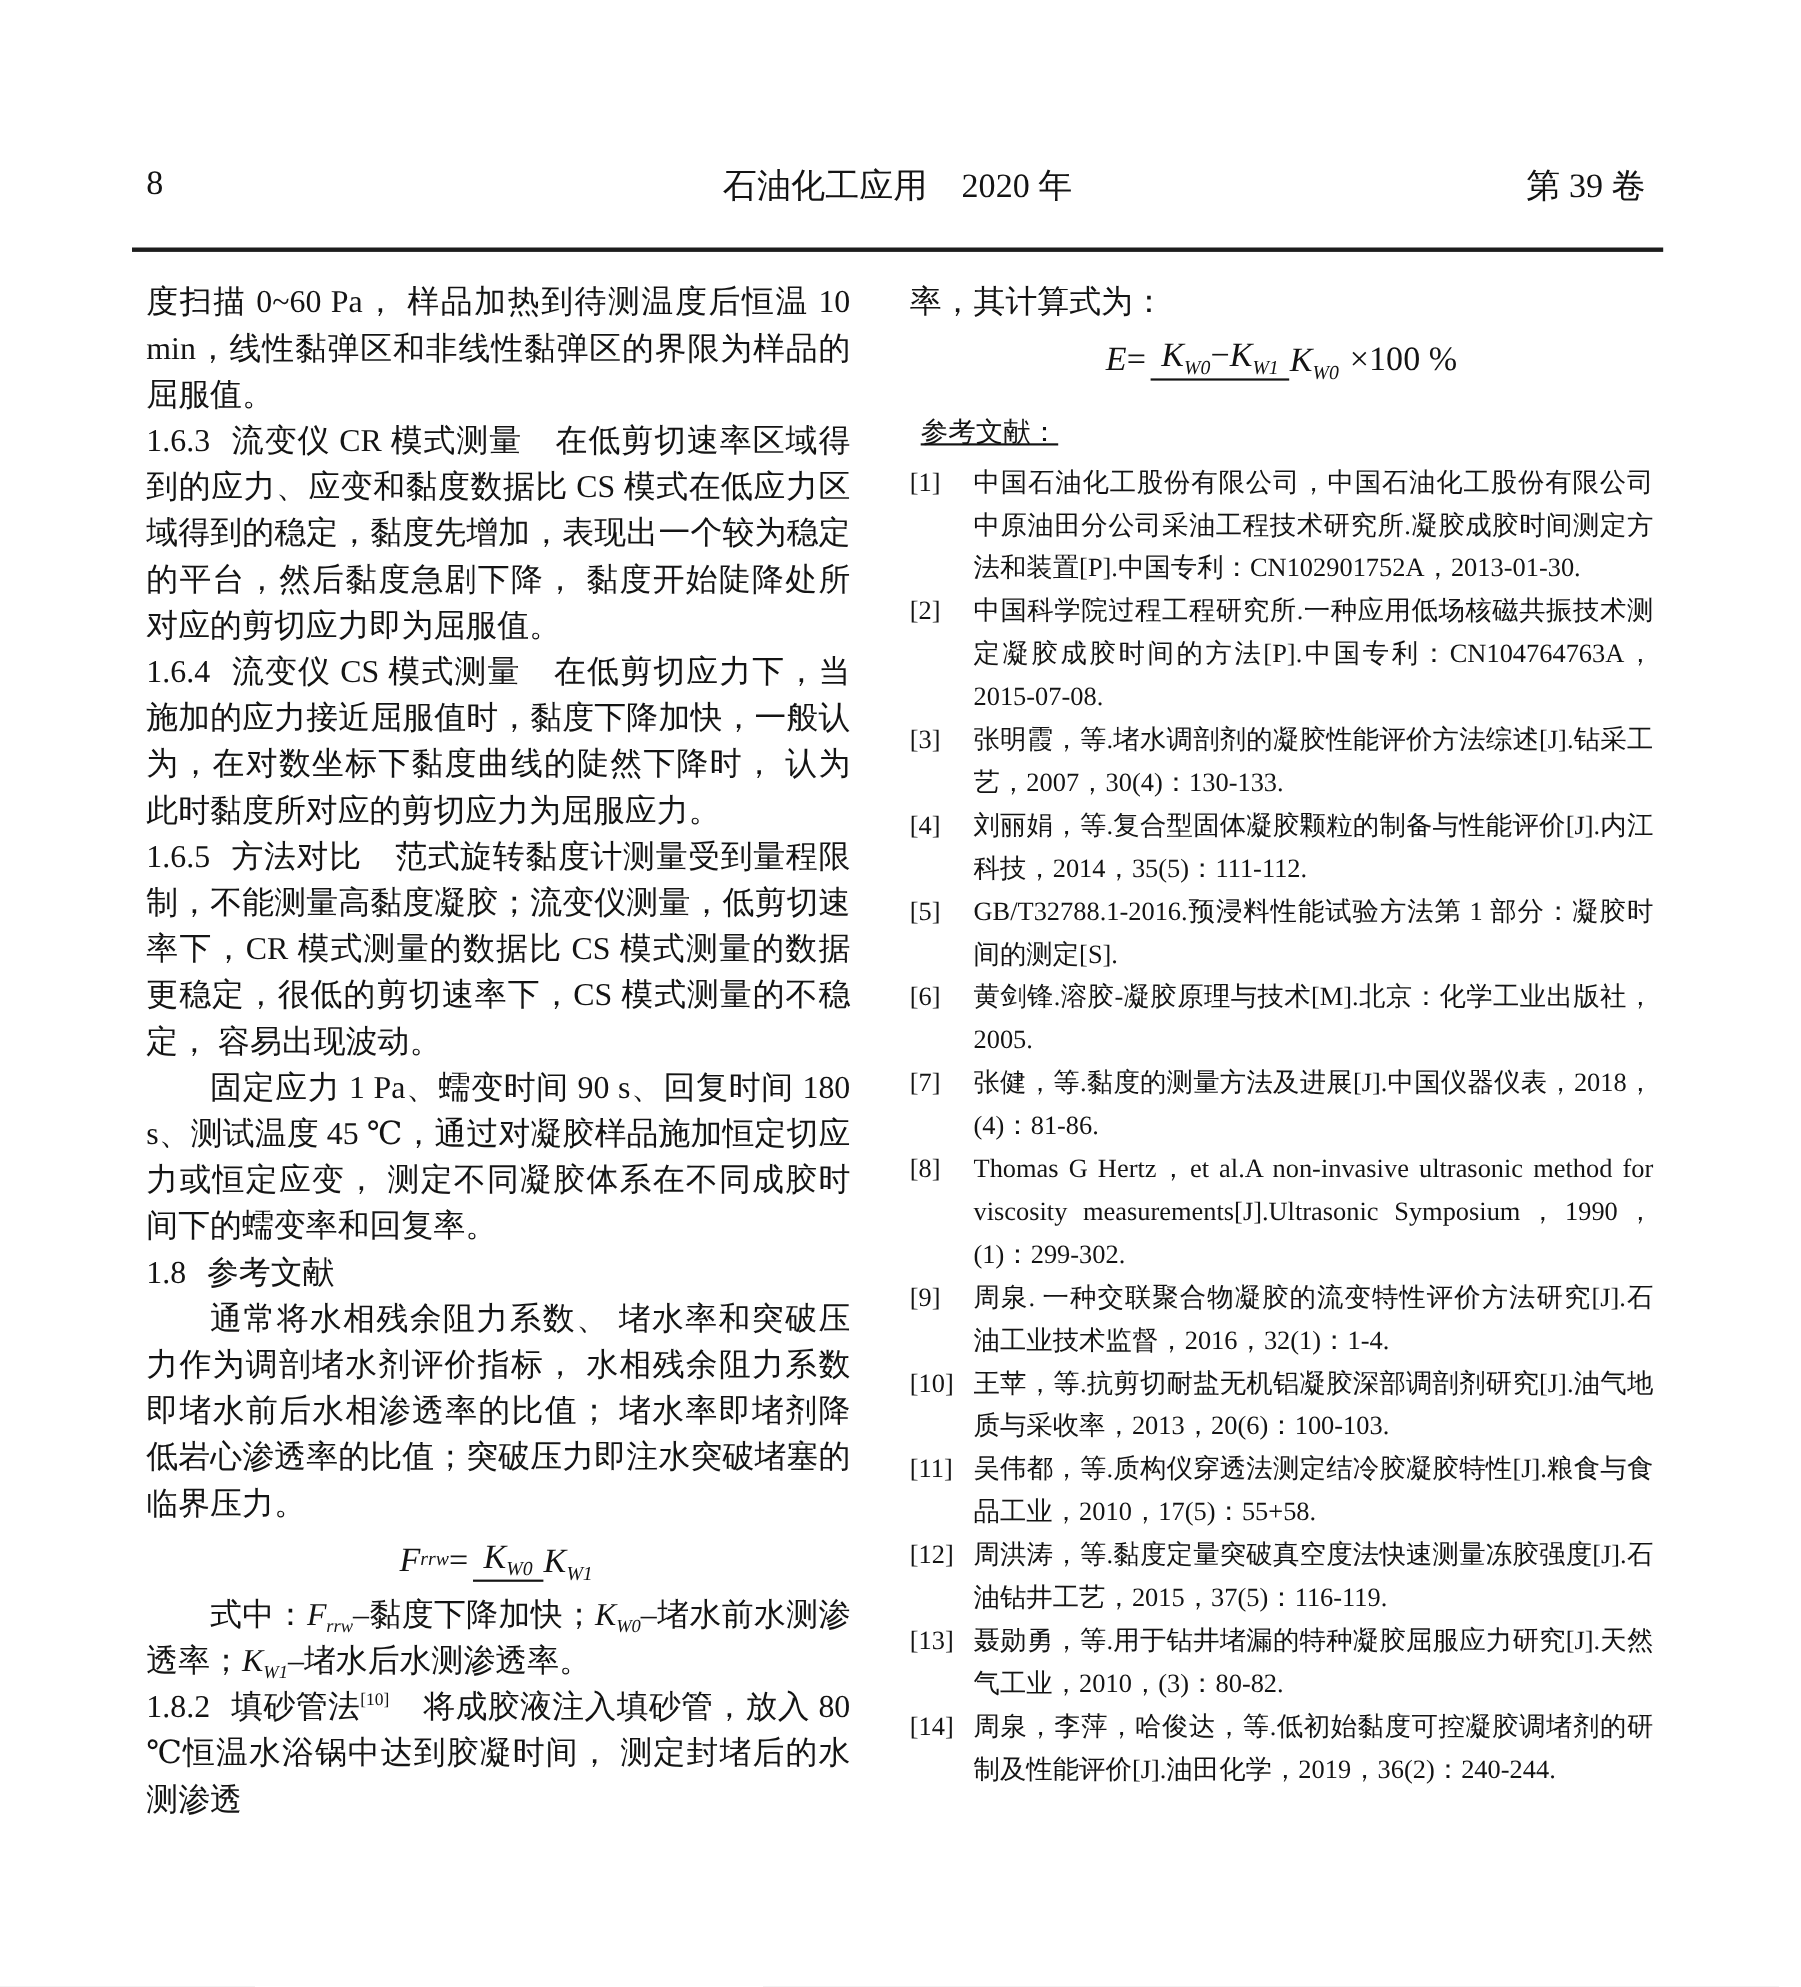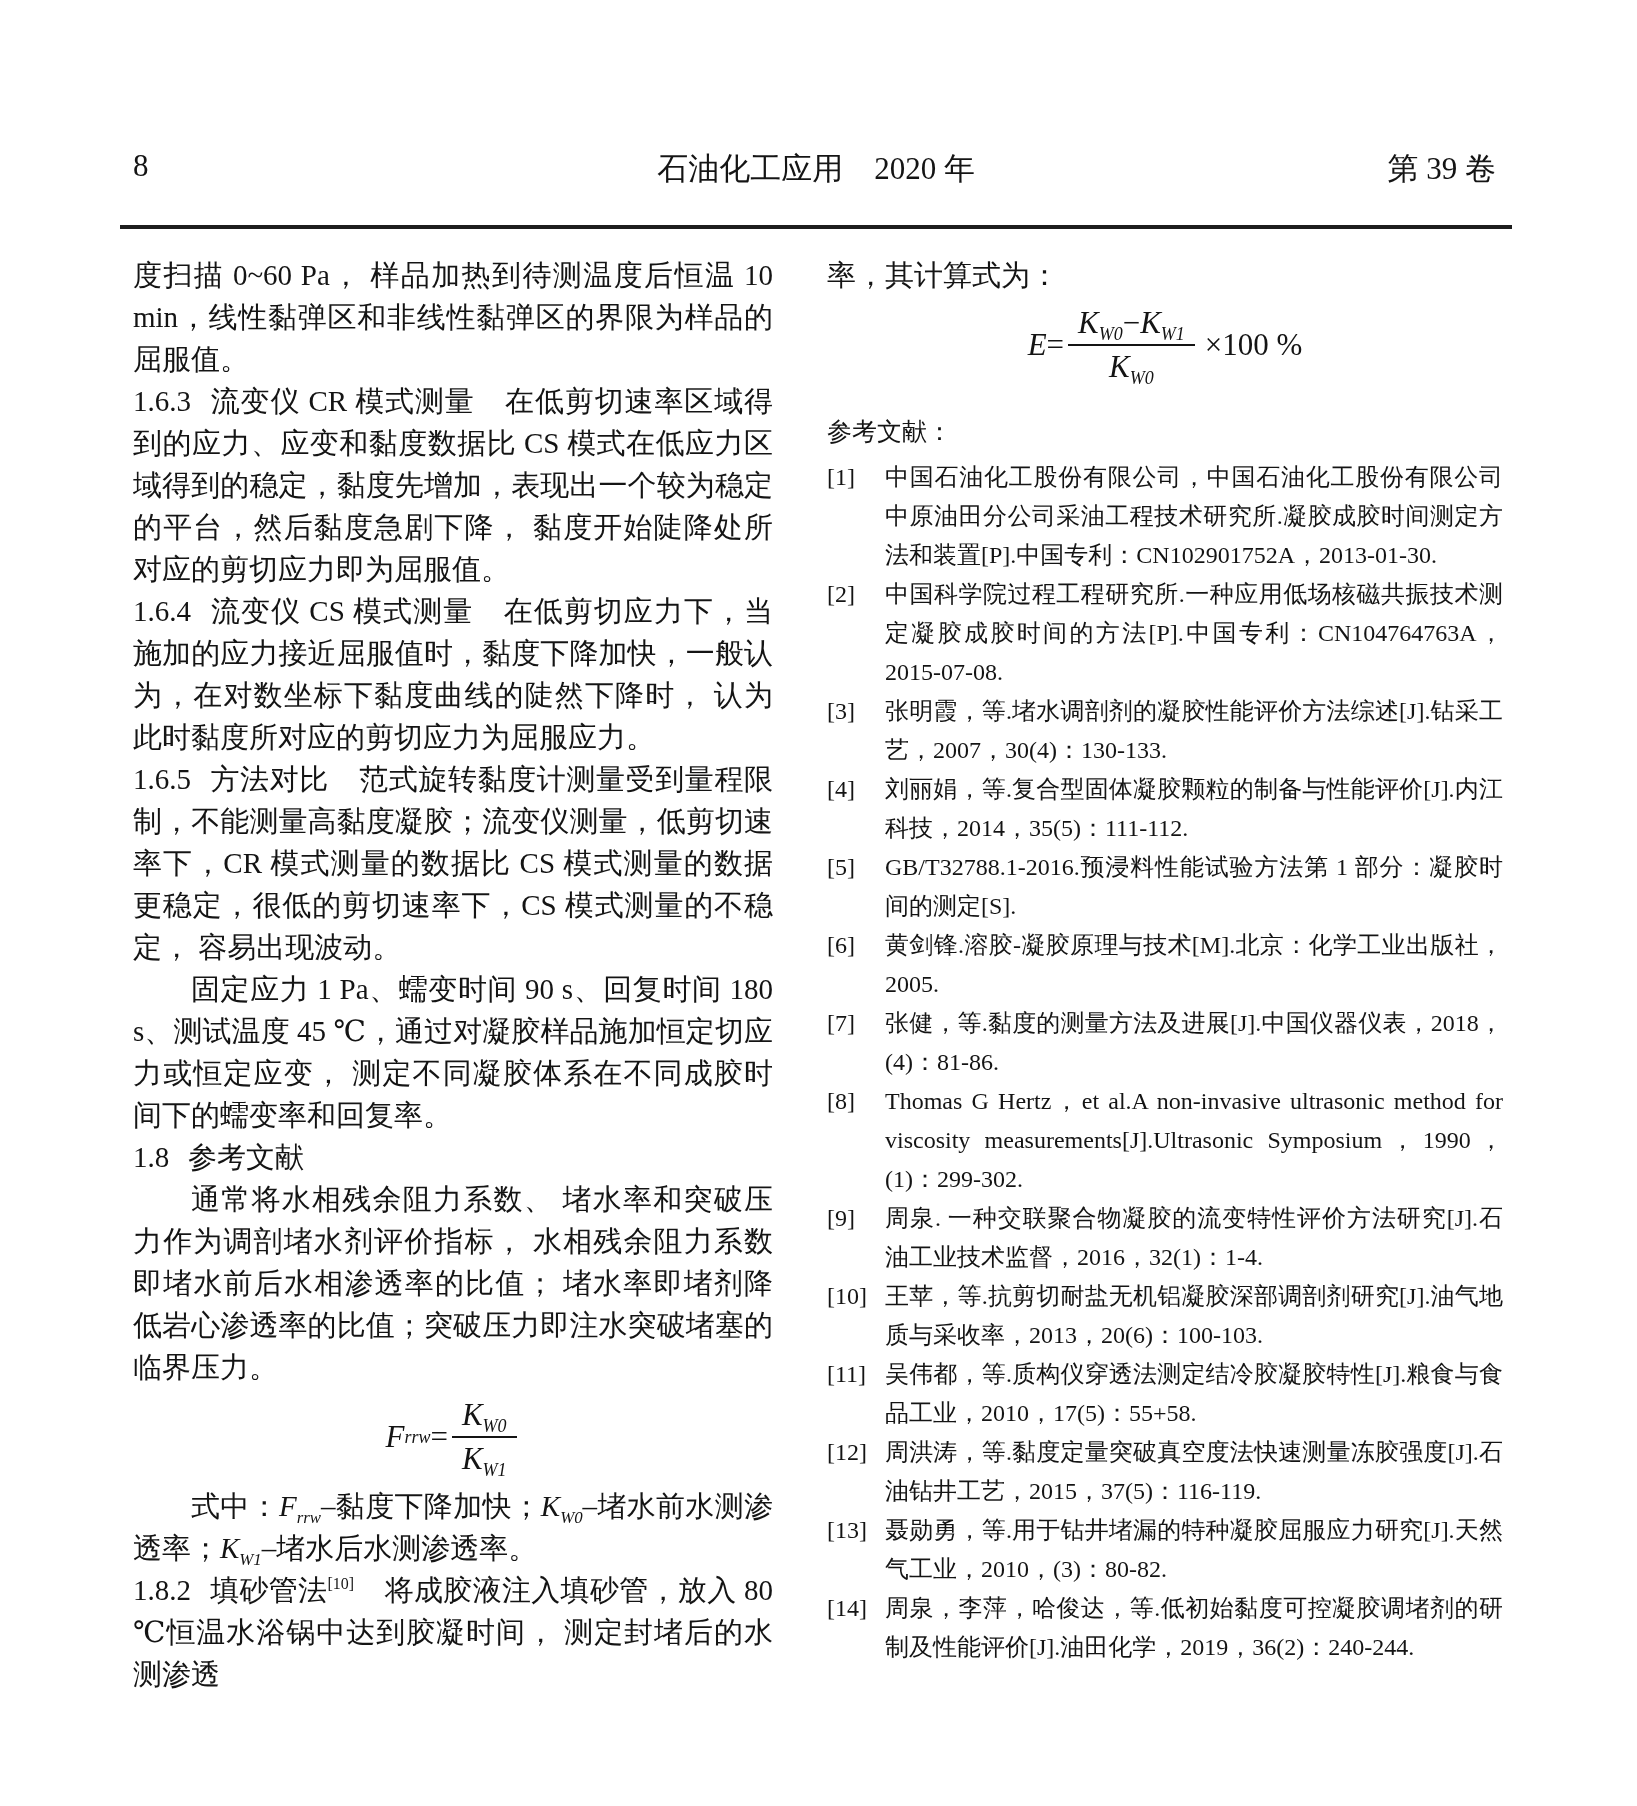--- a/index.html
+++ b/index.html
@@ -23,26 +23,26 @@
   .col-right{left:827px;width:676px;font-size:29px;line-height:42px;}
   .para{margin:0;padding:0;}
   .indent{text-indent:2em;}
   .secnum{margin-right:0.65em;}
   .sectitle{margin-right:1.05em;}
   sup.refmark{font-size:0.55em;line-height:0;}
   
   .formula{display:flex;justify-content:center;align-items:center;margin:9px 0;font-size:31px;line-height:1.15;text-indent:0;}
   .mvar{font-style:italic;font-family:"Liberation Serif","DejaVu Serif",serif;}
   .msub{font-size:0.58em;font-style:italic;line-height:0;}
-  .frac{display:inline-flex;flex-direction:column;align-items:center;margin:0 4px;vertical-align:middle;}
+  .frac{display:inline-flex;flex-direction:row;align-items:center;margin:0 4px;vertical-align:middle;}
   .frac .num{display:block;border-bottom:2.5px solid #141414;padding:0 10px 3px;}
   .frac .den{display:block;padding-top:3px;}
   .f-suffix{margin-left:6px;}
   
-  .refs-heading{font-size:25px;line-height:39px;margin:28px 0 7px 0;text-indent:0;}
+  .refs-heading{font-size:25px;line-height:39px;margin:28px 0 7px 10px;text-indent:0;text-decoration:underline;}
   .ref{display:flex;font-size:24px;line-height:39px;}
   .ref-label{flex:0 0 58px;}
   .ref-text{flex:1;text-align:justify;}
 </style>
 </head>
 <body>
 
 <div class="page">
 
   <div class="header">

